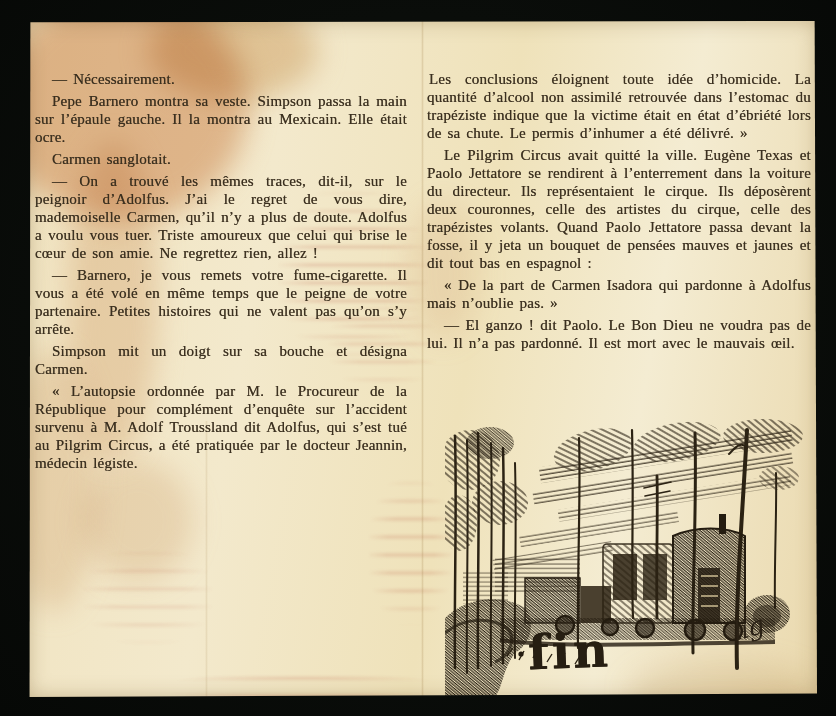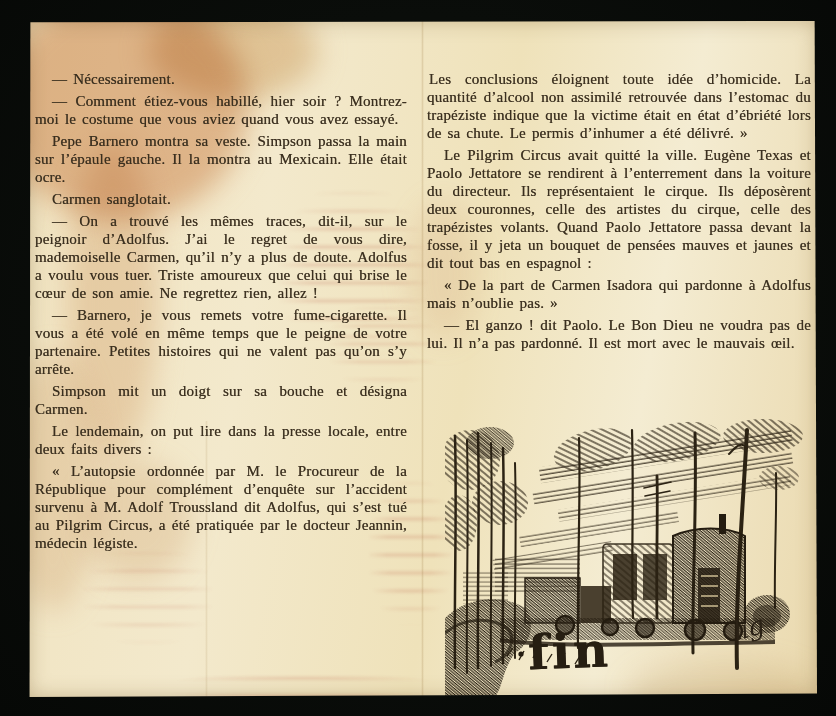--- a/index.html
+++ b/index.html
@@ -64,27 +64,25 @@
     <div class="ghost g2"></div>
     <div class="ghost g3"></div>
     <div class="ghost g4"></div>
     <div class="ghost g5"></div>
 
     <div class="fold fold-v1"></div>
     <div class="fold fold-v2"></div>
 
     <div class="col col-left" lang="fr">
         <p>— Nécessairement.</p>
-        <p>— Comment étiez-vous habillé, hier soir ? Montrez-moi le costume que vous aviez quand vous avez essayé.</p>
         <p>Pepe Barnero montra sa veste. Simpson passa la main sur l’épaule gauche. Il la montra au Mexicain. Elle était ocre.</p>
         <p>Carmen sanglotait.</p>
         <p>— On a trouvé les mêmes traces, dit-il, sur le peignoir d’Adolfus. J’ai le regret de vous dire, mademoiselle Carmen, qu’il n’y a plus de doute. Adolfus a voulu vous tuer. Triste amoureux que celui qui brise le cœur de son amie. Ne regrettez rien, allez !</p>
         <p>— Barnero, je vous remets votre fume-cigarette. Il vous a été volé en même temps que le peigne de votre partenaire. Petites histoires qui ne valent pas qu’on s’y arrête.</p>
         <p>Simpson mit un doigt sur sa bouche et désigna Carmen.</p>
-        <p>Le lendemain, on put lire dans la presse locale, entre deux faits divers :</p>
         <p>« L’autopsie ordonnée par M. le Procureur de la République pour complément d’enquête sur l’accident survenu à M. Adolf Troussland dit Adolfus, qui s’est tué au Pilgrim Circus, a été pratiquée par le docteur Jeannin, médecin légiste.</p>
       </div>
     <div class="col col-right" lang="fr">
         <p>Les conclusions éloignent toute idée d’homicide. La quantité d’alcool non assimilé retrouvée dans l’estomac du trapéziste indique que la victime était en état d’ébriété lors de sa chute. Le permis d’inhumer a été délivré. »</p>
         <p>Le Pilgrim Circus avait quitté la ville. Eugène Texas et Paolo Jettatore se rendirent à l’enterrement dans la voiture du directeur. Ils représentaient le cirque. Ils déposèrent deux couronnes, celle des artistes du cirque, celle des trapézistes volants. Quand Paolo Jettatore passa devant la fosse, il y jeta un bouquet de pensées mauves et jaunes et dit tout bas en espagnol :</p>
         <p>« De la part de Carmen Isadora qui pardonne à Adolfus mais n’oublie pas. »</p>
         <p>— El ganzo ! dit Paolo. Le Bon Dieu ne voudra pas de lui. Il n’a pas pardonné. Il est mort avec le mauvais œil.</p>
       </div>
 
     <div class="illustration">

